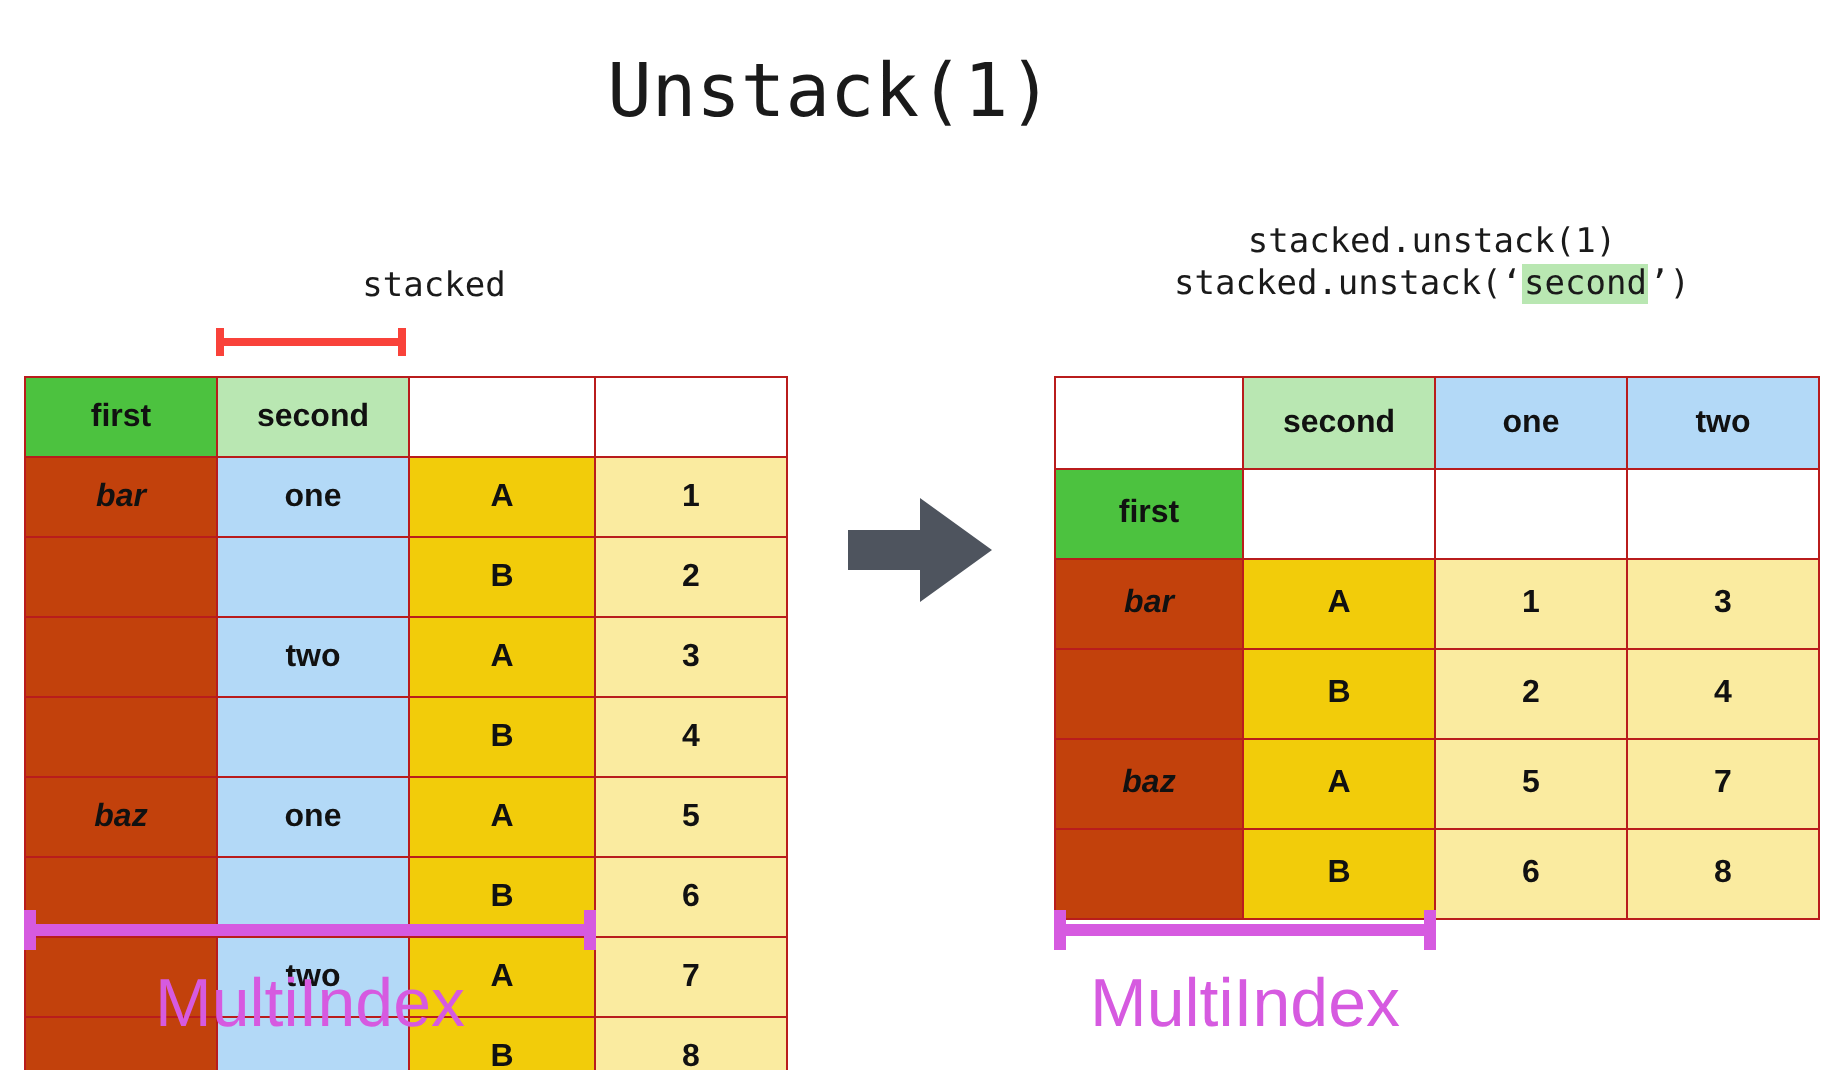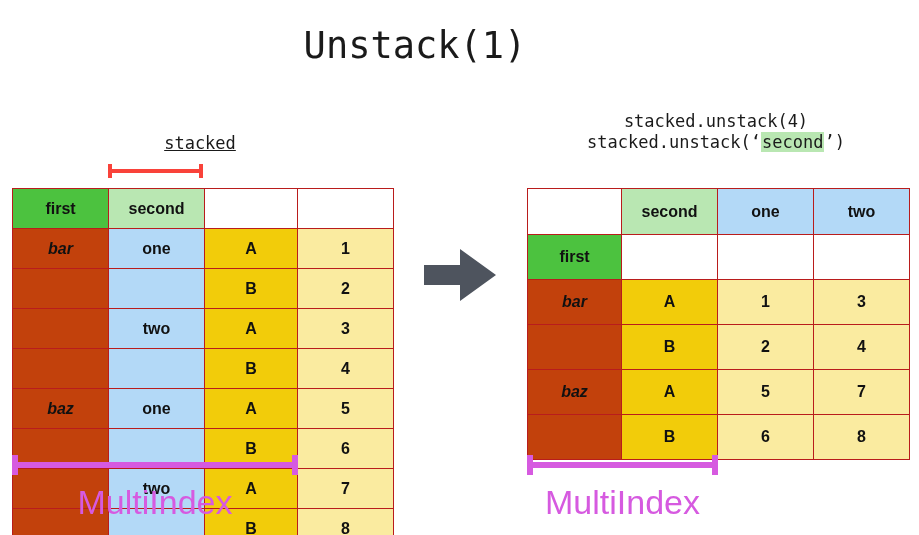--- a/index.html
+++ b/index.html
@@ -34,24 +34,23 @@
   .caption-mono {
     font-family: "DejaVu Sans Mono", monospace;
     font-size: 17px;
     color: #1a1a1a;
     text-align: center;
     line-height: 21px;
     white-space: nowrap;
   }
   #left-caption {
     position: absolute;
-    left: 11px;
+    left: 28px;
     top: 133px;
     width: 378px;
-    text-decoration: underline;
   }
   #right-caption {
     position: absolute;
     left: 527px;
     top: 111px;
     width: 378px;
   }
   #right-caption .or-line {
     color: #bcbcbc;
     font-size: 15px;
@@ -256,21 +255,21 @@
 </div>
 <div id="mi-label-left" class="mi-label">MultiIndex</div>
 
 <div id="flow-arrow">
   <svg width="72" height="52" viewBox="0 0 72 52" xmlns="http://www.w3.org/2000/svg">
     <polygon points="0,16 36,16 36,0 72,26 36,52 36,36 0,36" fill="#4E545E"></polygon>
   </svg>
 </div>
 
 <div id="right-caption" class="caption-mono">
-  <div>stacked.unstack(4)</div>
+  <div>stacked.unstack(1)</div>
   <div><span>stacked.unstack(‘</span><span class="hl-green">second</span><span>’)</span></div>
 </div>
 
 <table class="tbl" id="table-unstacked">
   <tbody>
     <tr>
       <td class="col1 c-white hdr"></td>
       <td class="col2 c-lgreen hdr">second</td>
       <td class="col3 c-hblue hdr">one</td>
       <td class="col4 c-hblue hdr">two</td>

